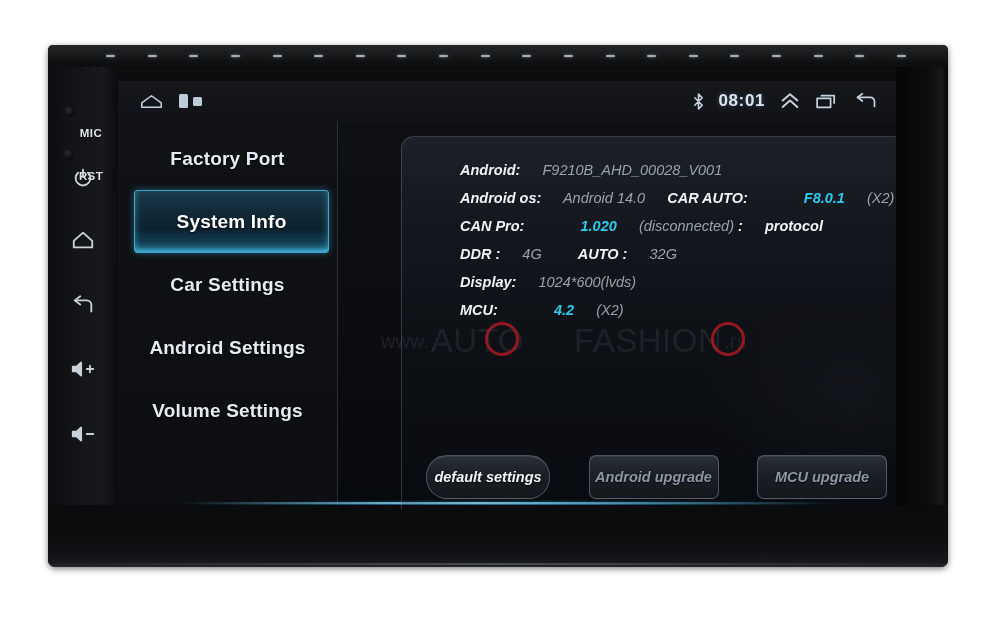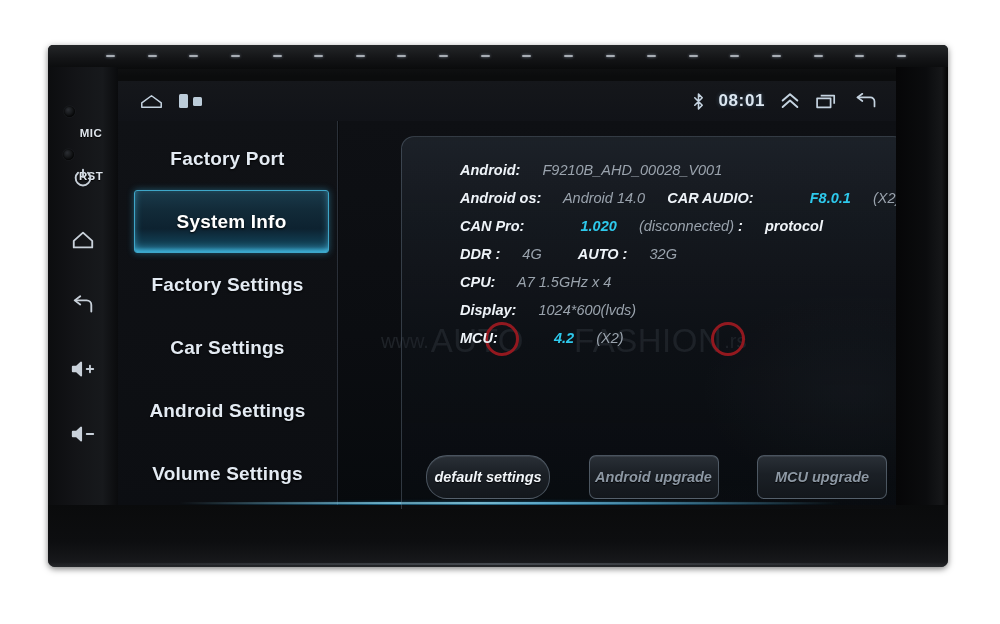--- a/index.html
+++ b/index.html
@@ -345,23 +345,20 @@
       </div>
 
       <div id="sidebar">
         <div class="menu-item">
           <span>Factory Port</span>
         </div>
         <div class="menu-item selected">
           <span>System Info</span>
         </div>
         <div class="menu-item">
-          <span>Factory Settings</span>
-        </div>
-        <div class="menu-item">
           <span>Car Settings</span>
         </div>
         <div class="menu-item">
           <span>Android Settings</span>
         </div>
         <div class="menu-item">
           <span>Volume Settings</span>
         </div>
       </div>
 
@@ -388,21 +385,21 @@
               <span class="k">Android:</span>
               <span class="sp"></span>
               <span class="v">F9210B_AHD_00028_V001</span>
             </div>
 
             <div class="info-row">
               <span class="k">Android os:</span>
               <span class="sp"></span>
               <span class="v">Android 14.0</span>
               <span class="sp"></span>
-              <span class="k">CAR AUDIO:</span>
+              <span class="k">CAR AUTO:</span>
               <span class="sp"></span>
               <span class="hi">F8.0.1</span>
               <span class="sp"></span>
               <span class="v">(X2)</span>
             </div>
 
             <div class="info-row">
               <span class="k">CAN Pro:</span>
               <span class="sp"></span>
               <span class="hi">1.020</span>
@@ -418,25 +415,20 @@
             <div class="info-row">
               <span class="k">DDR :</span>
               <span class="sp"></span>
               <span class="v">4G</span>
               <span class="sp"></span><span class="sp"></span>
               <span class="k">AUTO :</span>
               <span class="sp"></span>
               <span class="v">32G</span>
             </div>
 
-            <div class="info-row">
-              <span class="k">CPU:</span>
-              <span class="sp"></span>
-              <span class="v">A7 1.5GHz x 4</span>
-            </div>
 
             <div class="info-row">
               <span class="k">Display:</span>
               <span class="sp"></span>
               <span class="v">1024*600(lvds)</span>
             </div>
 
             <div class="info-row">
               <span class="k">MCU:</span>
               <span class="sp"></span>

